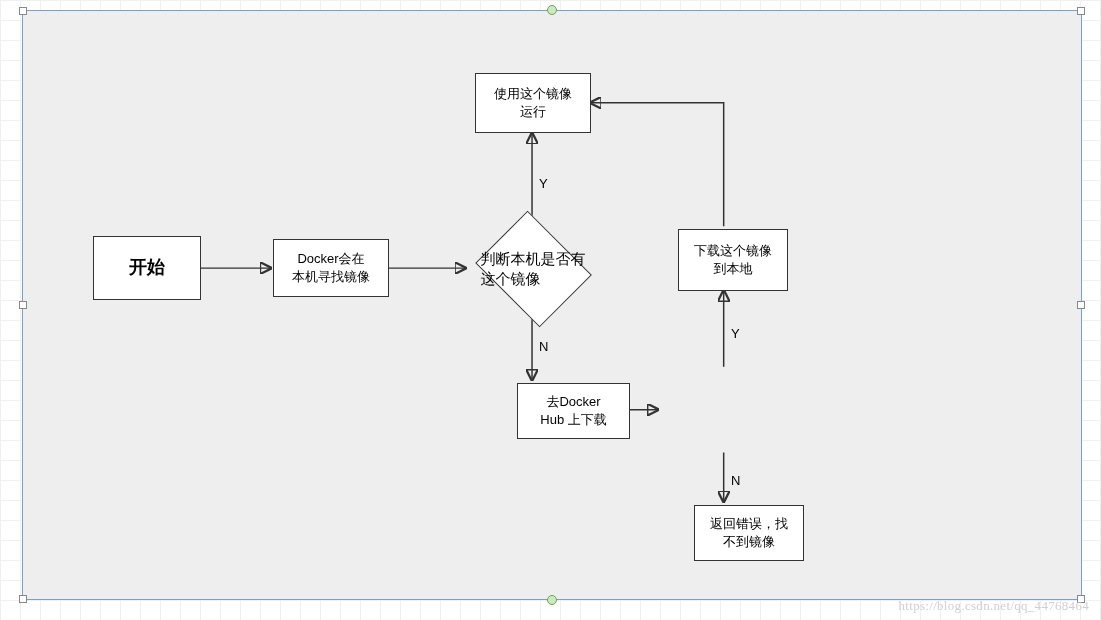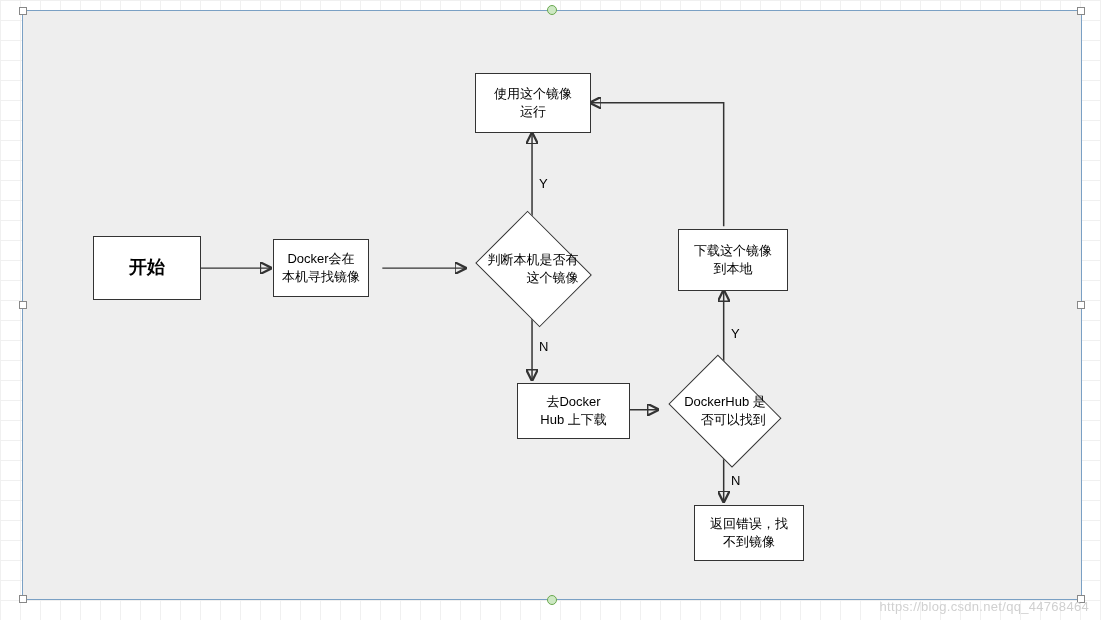--- a/index.html
+++ b/index.html
@@ -85,38 +85,38 @@
       position: absolute;
       width: 70%;
       height: 70%;
       background: #fff;
       border: 1.5px solid #333;
       transform: rotate(45deg);
     }
     .diamond-label {
       position: relative;
       z-index: 1;
-      text-align: right;
-      font-size: 13px;
+      text-align: left;
+      font-size: 15px;
       line-height: 1.35;
     }
 
     .edge-label {
       position: absolute;
       font-size: 13px;
       background: transparent;
     }
 
     .watermark {
       position: absolute;
       right: 12px;
       bottom: 6px;
       color: #d0d0d0;
       font-size: 13px;
-      font-family: Liberation Sans, sans-serif;
+      font-family: Liberation Serif, serif;
       letter-spacing: 0.3px;
     }
 
     svg.arrows {
       position: absolute;
       inset: 0;
       width: 100%;
       height: 100%;
       pointer-events: none;
     }
@@ -164,41 +164,37 @@
 
       <line x1="702" y1="443" x2="702" y2="492" marker-end="url(#arrow)"></line>
 
       <path d="M702,216 L702,92 L569,92" marker-end="url(#arrow)"></path>
     </svg>
 
     <div class="node start" style="left:70px; top:225px; width:108px; height:64px;">
       <span>开始</span>
     </div>
 
-    <div class="node" style="left:250px; top:228px; width:96px; height:58px;">
+    <div class="node" style="left:250px; top:228px; width:116px; height:58px;">
       <span>Docker会在<br>本机寻找镜像</span>
     </div>
 
     <div class="diamond-wrap" style="left:445px; top:205px; width:130px; height:106px;">
       <div class="diamond"></div>
       <div class="diamond-label">判断本机是否有<br>这个镜像</div>
     </div>
 
     <div class="node" style="left:452px; top:62px; width:116px; height:60px;">
       <span>使用这个镜像<br>运行</span>
     </div>
 
     <div class="node" style="left:454px; top:372px; width:113px; height:56px;margin-left:40px;">
       <span>去Docker<br>Hub 上下载</span>
     </div>
 
-    <div class="diamond-wrap" style="left:638px; top:350px; width:128px; height:100px;">
-      <div class="diamond"></div>
-      <div class="diamond-label">DockerHub 是<br>否可以找到</div>
-    </div>
 
     <div class="node" style="left:647px; top:218px; width:110px; height:62px;margin-left:8px;">
       <span>下载这个镜像<br>到本地</span>
     </div>
 
     <div class="node" style="left:647px; top:494px; width:110px; height:56px;margin-left:24px;">
       <span>返回错误，找<br>不到镜像</span>
     </div>
 
     <div class="edge-label" style="left:516px; top:165px;">Y</div>

